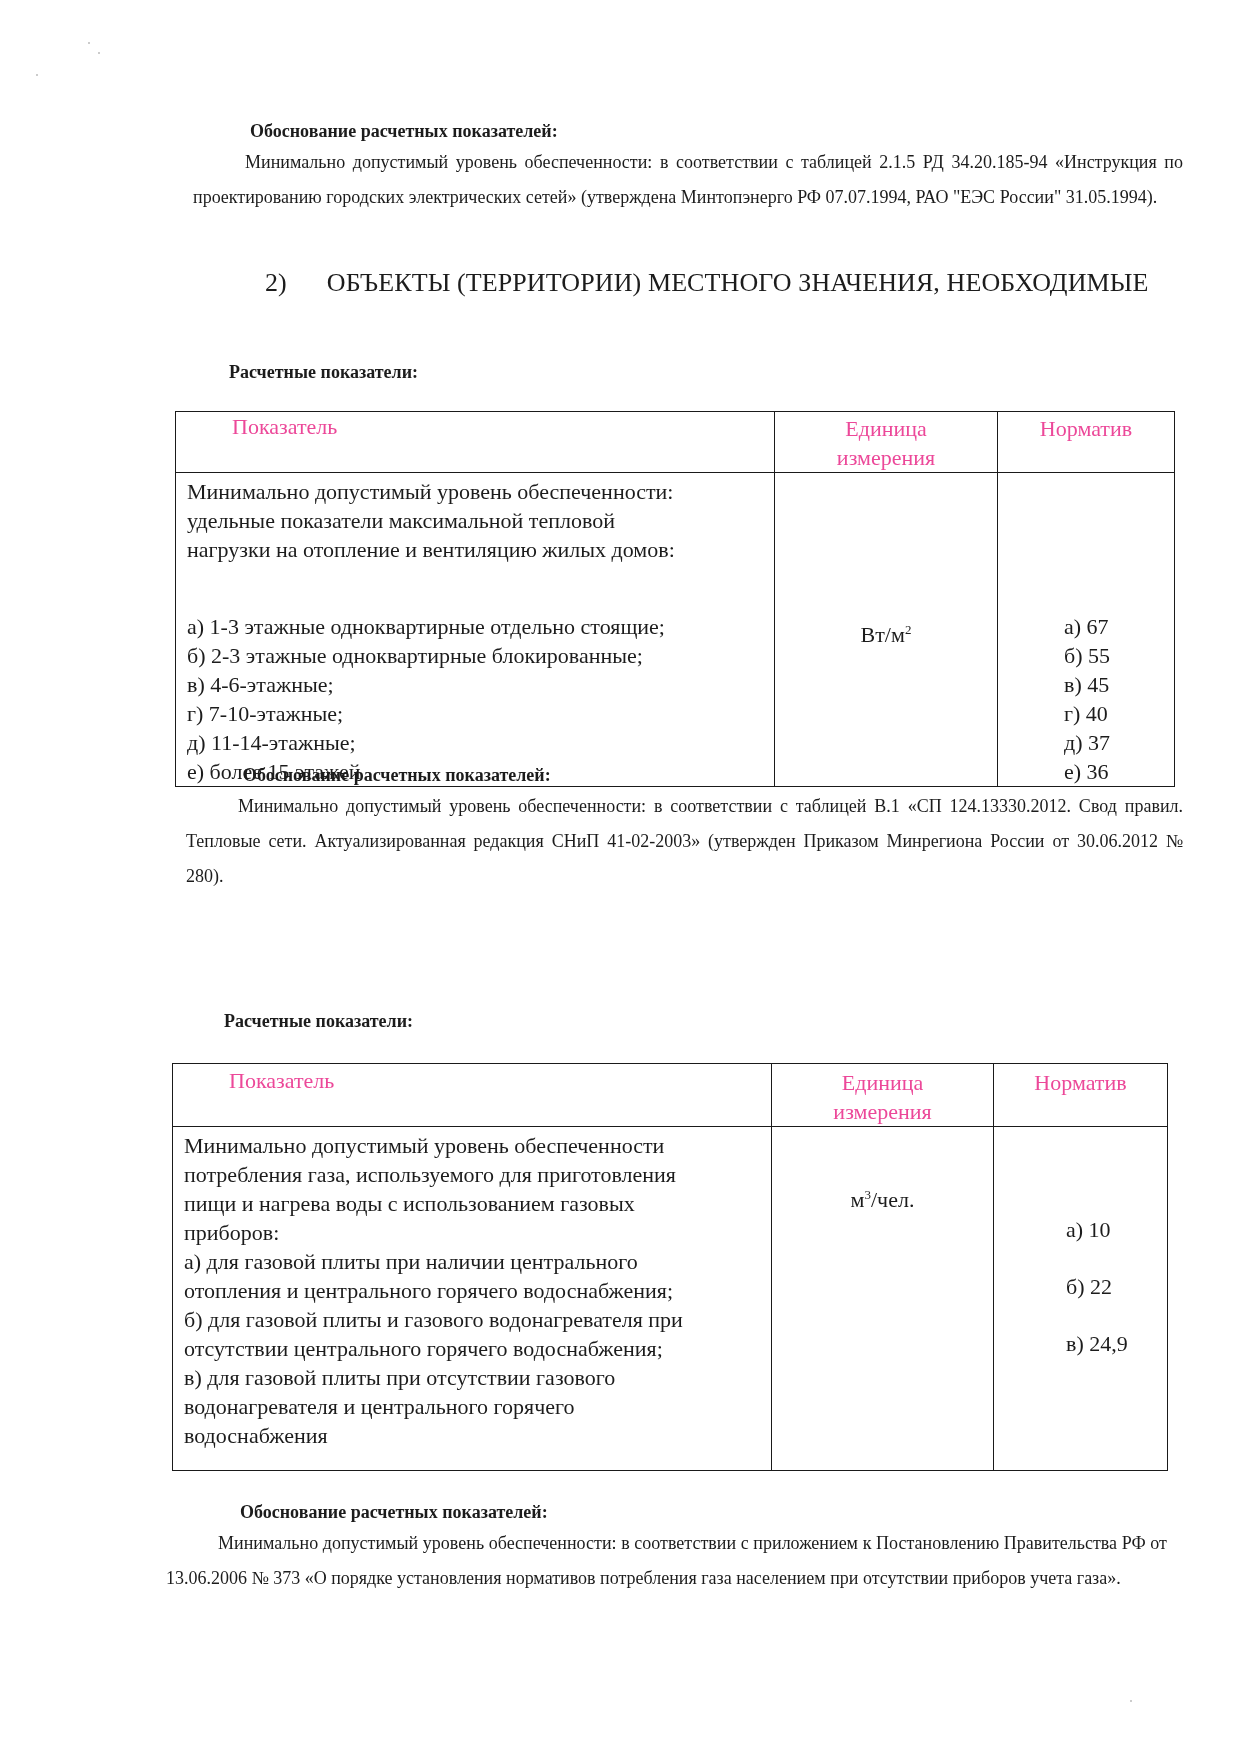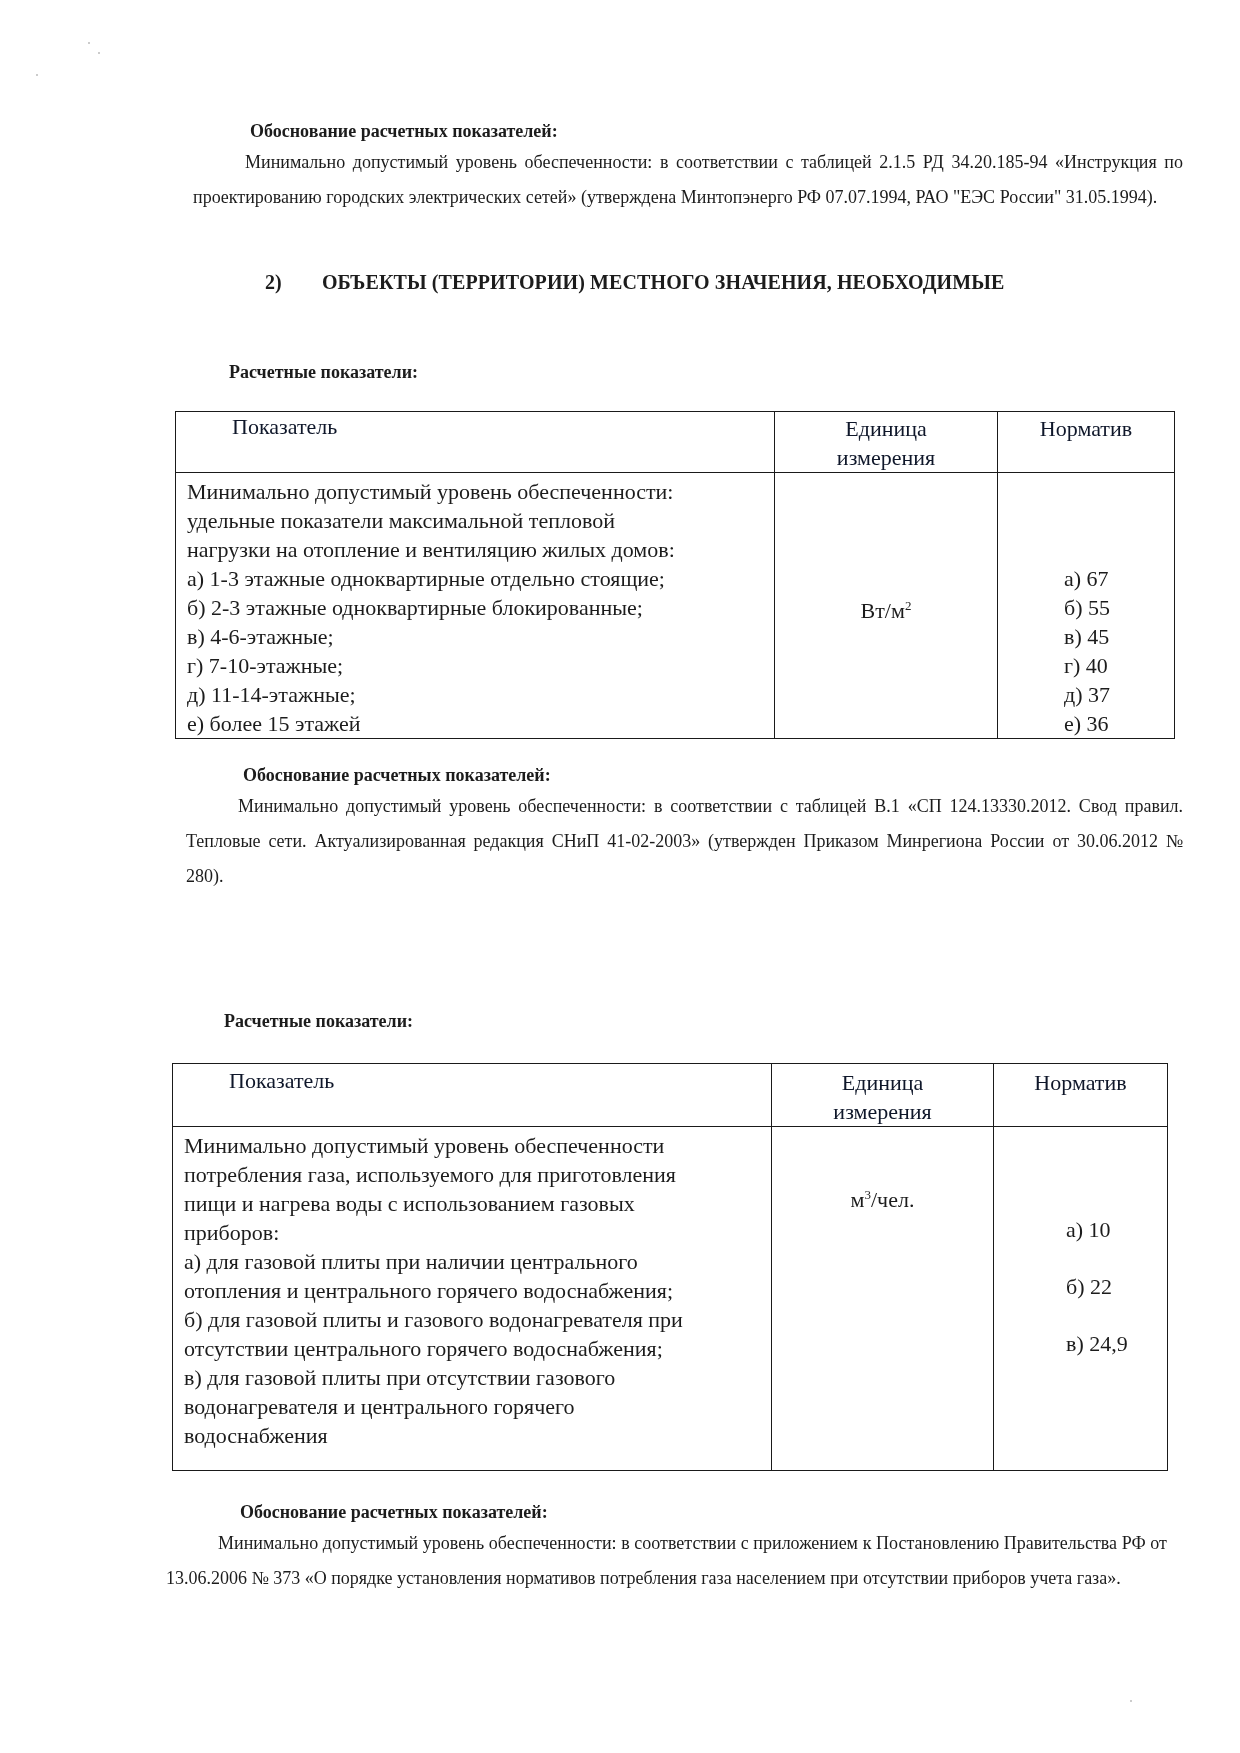--- a/index.html
+++ b/index.html
@@ -3,24 +3,24 @@
 <meta charset="utf-8">
 <style>
   html, body { margin:0; padding:0; background:#ffffff; }
   body { width:1240px; height:1753px; position:relative; overflow:hidden;
          font-family:"Liberation Serif", "DejaVu Serif", serif; color:#1c1c1c; }
   .abs { position:absolute; }
   .p { font-size:18px; line-height:35px; }
   .bold { font-weight:bold; }
   .just { text-align:justify; text-align-last:left; }
   .indent { text-indent:52px; }
-  .heading { font-size:20px; font-weight:bold; line-height:29px; letter-spacing:0.1px; }
+  .heading { font-size:26px; font-weight:normal; line-height:29px; letter-spacing:0.1px; }
   table.t { position:absolute; border-collapse:collapse; font-size:22px; line-height:29px; }
   table.t td { border:1.5px solid #1a1a1a; vertical-align:top; padding:0; }
-  .hdr { color:#0f172a; }
+  .hdr { color:#ec4899; }
   .cellpad { padding:4px 10px 0 10px; }
   .center { text-align:center; }
   sup { font-size:13px; line-height:0; }
   .speck { position:absolute; width:2px; height:2px; background:#bbb; border-radius:1px; }
 </style>
 </head>
 <body>
 
 <div class="speck" style="left:88px;top:42px;"></div>
 <div class="speck" style="left:98px;top:52px;"></div>
@@ -50,21 +50,21 @@
     <td class="hdr center">
           <div style="padding-top:2px;">Норматив</div>
         </td>
   </tr>
   <tr>
     <td>
           <div class="cellpad" style="padding-left:11px;" id="t1-lines">
             <div style="white-space: nowrap;">Минимально допустимый уровень обеспеченности:</div>
             <div style="white-space: nowrap;">удельные показатели максимальной тепловой</div>
             <div style="white-space: nowrap;">нагрузки на отопление и вентиляцию жилых домов:</div>
-            <div style="white-space: nowrap;">а) 1-3 этажные одноквартирные отдельно стоящие;</div>
+            <div style="white-space: nowrap; margin-top: 48px;">а) 1-3 этажные одноквартирные отдельно стоящие;</div>
             <div style="white-space: nowrap;">б) 2-3 этажные одноквартирные блокированные;</div>
             <div style="white-space: nowrap;">в) 4-6-этажные;</div>
             <div style="white-space: nowrap;">г) 7-10-этажные;</div>
             <div style="white-space: nowrap;">д) 11-14-этажные;</div>
             <div style="white-space: nowrap;">е) более 15 этажей</div>
           </div>
         </td>
     <td style="vertical-align:middle;" class="center">
       <div style="padding-top:10px;"><span>Вт/м</span><sup>2</sup></div>
     </td>

